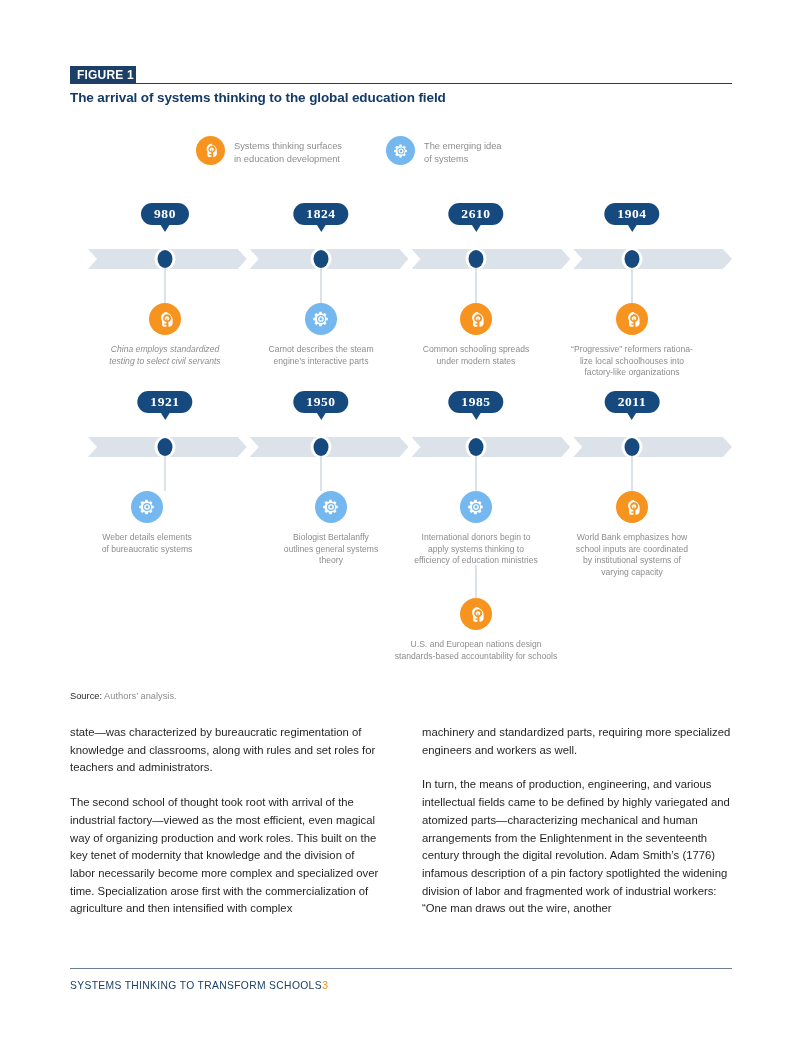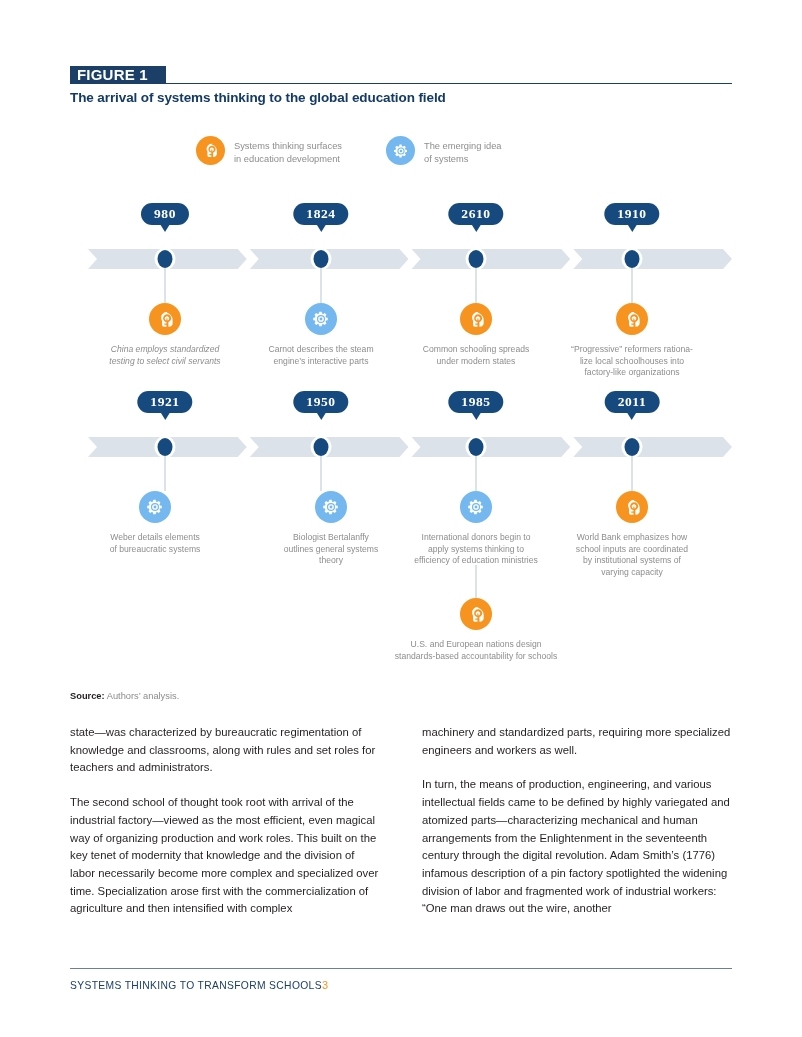--- a/index.html
+++ b/index.html
@@ -33,24 +33,24 @@
     width: 662px;
   }
   .fig-tag-row {
     position: relative;
     height: 18px;
   }
   .fig-tag {
     display: inline-block;
     background: #1b3f66;
     color: #ffffff;
-    font-size: 15px;
+    font-size: 12px;
     font-weight: 600;
     letter-spacing: .2px;
-    padding: 3px 18px 3px 7px;
+    padding: 3px 2px 3px 7px;
     line-height: 12px;
     vertical-align: top;
   }
   .fig-rule {
     position: absolute;
     left: 0;
     top: 17px;
     width: 662px;
     height: 1.4px;
     background: #1b3f66;
@@ -192,21 +192,21 @@
   }
 
   
   .source {
     position: absolute;
     left: 70px;
     top: 691px;
     font-size: 9.3px;
     color: #8d8d8d;
   }
-  .source b { color: #231f20; font-weight: bold; }
+  .source b { color: #231f20; font-weight: normal; }
 
   
   .body-cols {
     position: absolute;
     left: 70px;
     top: 724px;
     width: 662px;
     display: flex;
     gap: 42px;
   }
@@ -326,21 +326,21 @@
         <div class="tl-item" style="left: 406px; top: 100px;">
           <div class="icon-circle orange" style="width: 32px; height: 32px;">
             <svg width="19" height="19" viewBox="0 0 24 24" aria-hidden="true">
               <path fill="#fff" d="M14.9 2.6C10.8 2.1 7 4.9 6.5 8.7c-.2 1.5.1 2.9.8 4.1.3.5.4 1 .4 1.6V19c0 1.2 1 2.2 2.2 2.2h3.3v-2.5h-2.1c-.5 0-.9-.4-.9-.9s.4-.9.9-.9h2.1v-1.6c-2.4-.4-4.2-2.4-4.2-4.9 0-2.8 2.3-5 5.1-5s5.1 2.2 5.1 5c0 2.2-1.5 4.1-3.5 4.7v6.1h.7c2.5 0 4.6-2 4.6-4.5v-4c0-4.6-3.4-8.5-8-9.1z"></path>
               <path fill="#fff" d="M13.9 7.9c-1.6 0-2.9 1.3-2.9 2.8 0 1.3.9 2.4 2.1 2.7V11c0-.4.3-.7.7-.7s.7.3.7.7v2.4c1.3-.3 2.2-1.4 2.2-2.7 0-1.5-1.3-2.8-2.8-2.8z"></path>
             </svg>
           </div>
           <div class="tl-caption">Common schooling spreads
 under modern states</div>
         </div>
-        <div class="date-badge" style="left: 562px; top: 0px;">1910</div>
+        <div class="date-badge" style="left: 562px; top: 0px;">1904</div>
         <div class="tl-node-halo" style="left: 562px; top: 45px;"></div>
         <div class="tl-node" style="left: 562px; top: 47px;"></div>
         <div class="connector" style="left: 562px; top: 65px; height: 35px;"></div>
         <div class="tl-item" style="left: 562px; top: 100px;">
           <div class="icon-circle orange" style="width: 32px; height: 32px;">
             <svg width="19" height="19" viewBox="0 0 24 24" aria-hidden="true">
               <path fill="#fff" d="M14.9 2.6C10.8 2.1 7 4.9 6.5 8.7c-.2 1.5.1 2.9.8 4.1.3.5.4 1 .4 1.6V19c0 1.2 1 2.2 2.2 2.2h3.3v-2.5h-2.1c-.5 0-.9-.4-.9-.9s.4-.9.9-.9h2.1v-1.6c-2.4-.4-4.2-2.4-4.2-4.9 0-2.8 2.3-5 5.1-5s5.1 2.2 5.1 5c0 2.2-1.5 4.1-3.5 4.7v6.1h.7c2.5 0 4.6-2 4.6-4.5v-4c0-4.6-3.4-8.5-8-9.1z"></path>
               <path fill="#fff" d="M13.9 7.9c-1.6 0-2.9 1.3-2.9 2.8 0 1.3.9 2.4 2.1 2.7V11c0-.4.3-.7.7-.7s.7.3.7.7v2.4c1.3-.3 2.2-1.4 2.2-2.7 0-1.5-1.3-2.8-2.8-2.8z"></path>
             </svg>
           </div>
@@ -353,21 +353,21 @@
         <div class="tl-bar" style="top: 46px;">
           <div class="chev"></div>
           <div class="chev"></div>
           <div class="chev"></div>
           <div class="chev"></div>
         </div>
         <div class="date-badge" style="left: 95px; top: 0px;">1921</div>
         <div class="tl-node-halo" style="left: 95px; top: 45px;"></div>
         <div class="tl-node" style="left: 95px; top: 47px;"></div>
         <div class="connector" style="left: 95px; top: 65px; height: 35px;"></div>
-        <div class="tl-item" style="left: 85px; top: 100px;">
+        <div class="tl-item" style="left: 77px; top: 100px;">
           <div class="icon-circle blue" style="width: 32px; height: 32px;">
             <svg width="18" height="18" viewBox="0 0 24 24" aria-hidden="true">
               <path fill="#fff" d="M12 8.2a3.8 3.8 0 1 0 0 7.6 3.8 3.8 0 0 0 0-7.6zm0 5.7a1.9 1.9 0 1 1 0-3.8 1.9 1.9 0 0 1 0 3.8z"></path>
               <path fill="#fff" d="M21 13.6v-3.2l-2.4-.4a6.9 6.9 0 0 0-.7-1.7l1.4-2-2.3-2.3-2 1.4a6.9 6.9 0 0 0-1.7-.7L12.9 2.3H9.7L9.3 4.7a6.9 6.9 0 0 0-1.7.7l-2-1.4L3.3 6.3l1.4 2a6.9 6.9 0 0 0-.7 1.7l-2.4.4v3.2l2.4.4c.16.6.4 1.17.7 1.7l-1.4 2 2.3 2.3 2-1.4c.53.3 1.1.54 1.7.7l.4 2.4h3.2l.4-2.4c.6-.16 1.17-.4 1.7-.7l2 1.4 2.3-2.3-1.4-2c.3-.53.54-1.1.7-1.7l2.4-.4zM12 17.4a5.4 5.4 0 1 1 0-10.8 5.4 5.4 0 0 1 0 10.8z"></path>
             </svg>
           </div>
           <div class="tl-caption">Weber details elements
 of bureaucratic systems</div>
         </div>
         <div class="date-badge" style="left: 251px; top: 0px;">1950</div>

